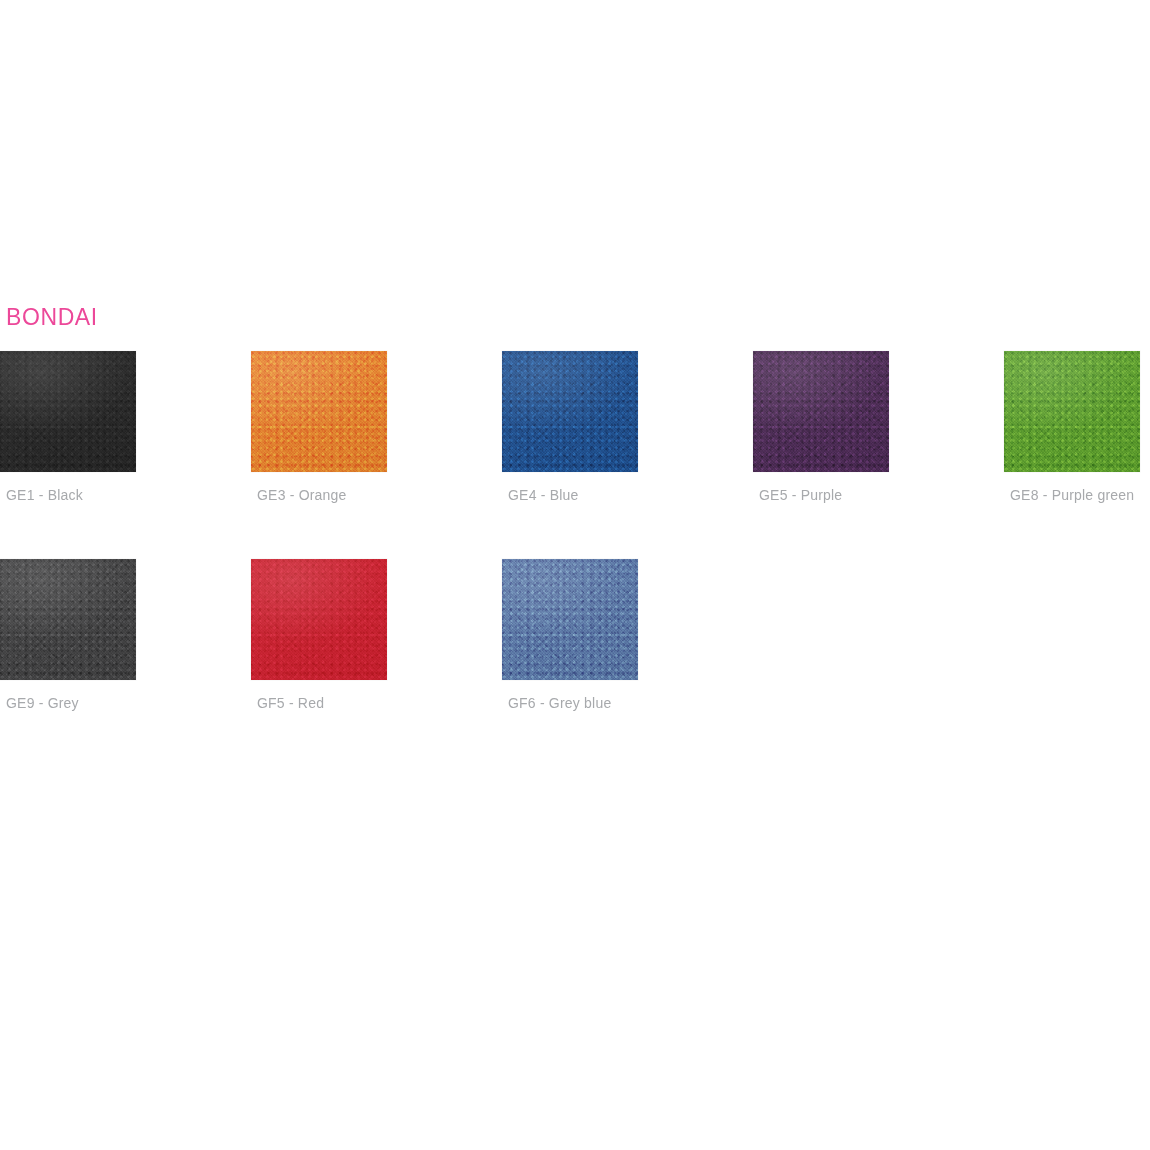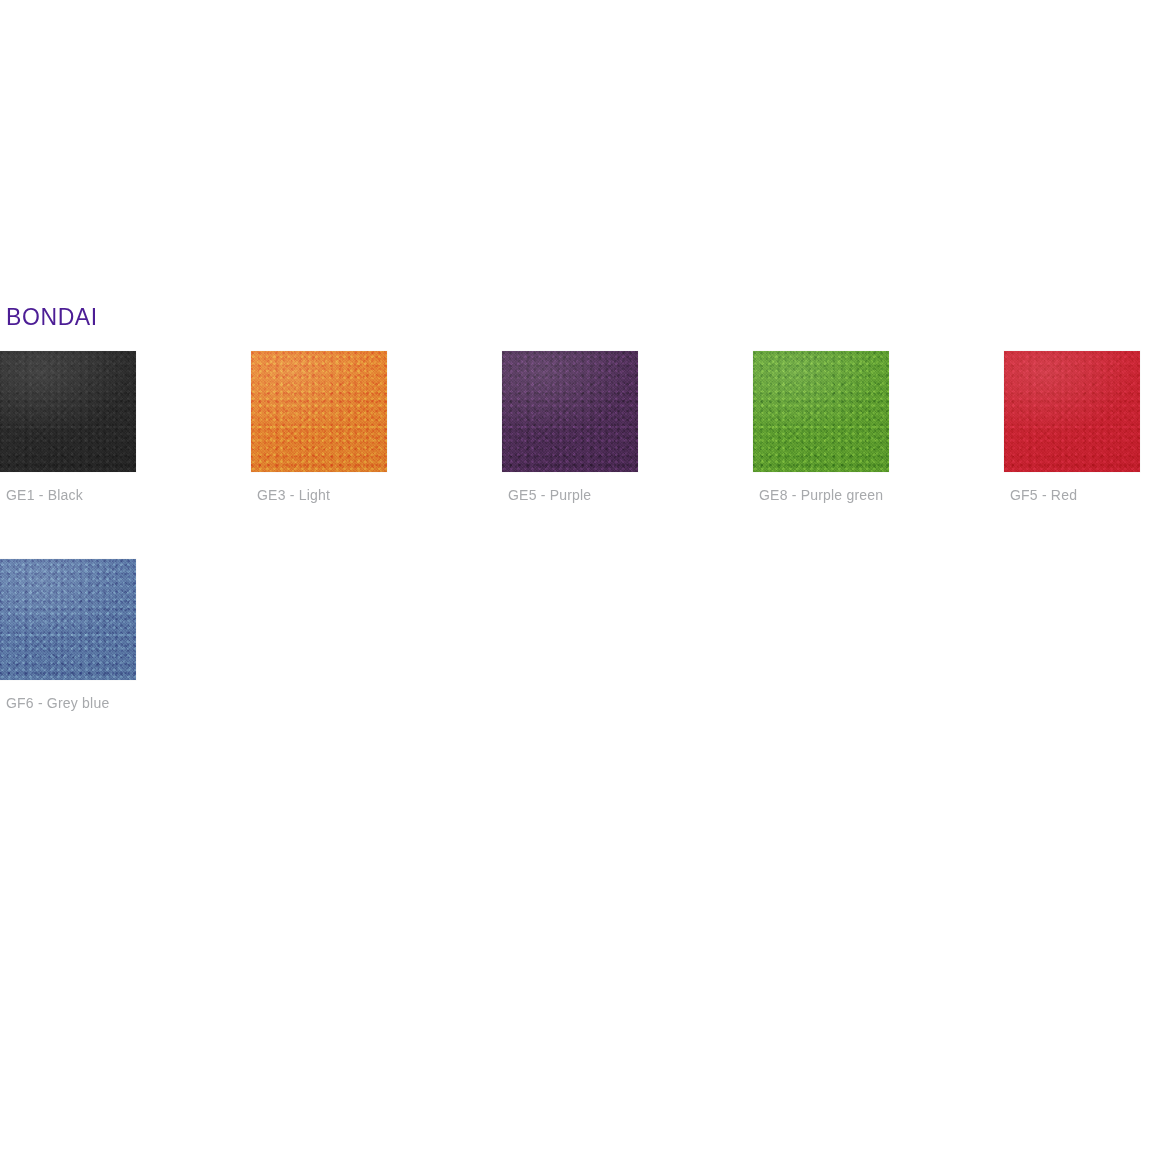--- a/index.html
+++ b/index.html
@@ -24,21 +24,21 @@
   }
 
   
   .collection-title {
     position: absolute;
     left: 6px;
     top: 288px;
     font-size: 23px;
     font-weight: 400;
     letter-spacing: 0.6px;
-    color: #4c1d95;
+    color: #ec4899;
     line-height: 28px;
     white-space: nowrap;
   }
 
   
   .swatch-grid {
     position: absolute;
     left: 0px;
     top: 351px;
     width: 1150px;
@@ -121,37 +121,53 @@
           <div class="sheen"></div>
         </div>
         <div class="swatch-label">GE1 - Black</div>
       </div>
       <div class="swatch-cell">
         <div class="swatch-chip" style="background-color: rgb(232, 130, 44);">
           <div class="grain"></div>
           <div class="grain2"></div>
           <div class="sheen"></div>
         </div>
-        <div class="swatch-label">GE3 - Light</div>
+        <div class="swatch-label">GE3 - Orange</div>
+      </div>
+      <div class="swatch-cell">
+        <div class="swatch-chip" style="background-color: rgb(30, 79, 143);">
+          <div class="grain"></div>
+          <div class="grain2"></div>
+          <div class="sheen"></div>
+        </div>
+        <div class="swatch-label">GE4 - Blue</div>
       </div>
       <div class="swatch-cell">
         <div class="swatch-chip" style="background-color: rgb(76, 42, 85);">
           <div class="grain"></div>
           <div class="grain2"></div>
           <div class="sheen"></div>
         </div>
         <div class="swatch-label">GE5 - Purple</div>
       </div>
       <div class="swatch-cell">
         <div class="swatch-chip" style="background-color: rgb(93, 160, 44);">
           <div class="grain"></div>
           <div class="grain2"></div>
           <div class="sheen"></div>
         </div>
         <div class="swatch-label">GE8 - Purple green</div>
+      </div>
+      <div class="swatch-cell">
+        <div class="swatch-chip" style="background-color: rgb(65, 65, 66);">
+          <div class="grain"></div>
+          <div class="grain2"></div>
+          <div class="sheen"></div>
+        </div>
+        <div class="swatch-label">GE9 - Grey</div>
       </div>
       <div class="swatch-cell">
         <div class="swatch-chip" style="background-color: rgb(204, 31, 46);">
           <div class="grain"></div>
           <div class="grain2"></div>
           <div class="sheen"></div>
         </div>
         <div class="swatch-label">GF5 - Red</div>
       </div>
       <div class="swatch-cell">

